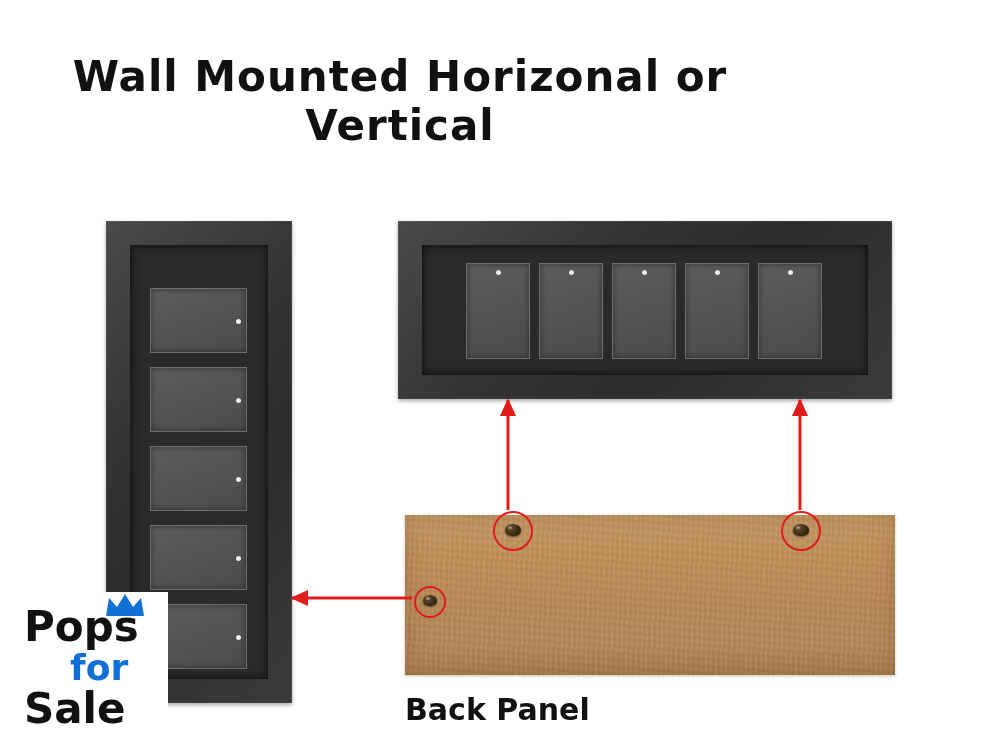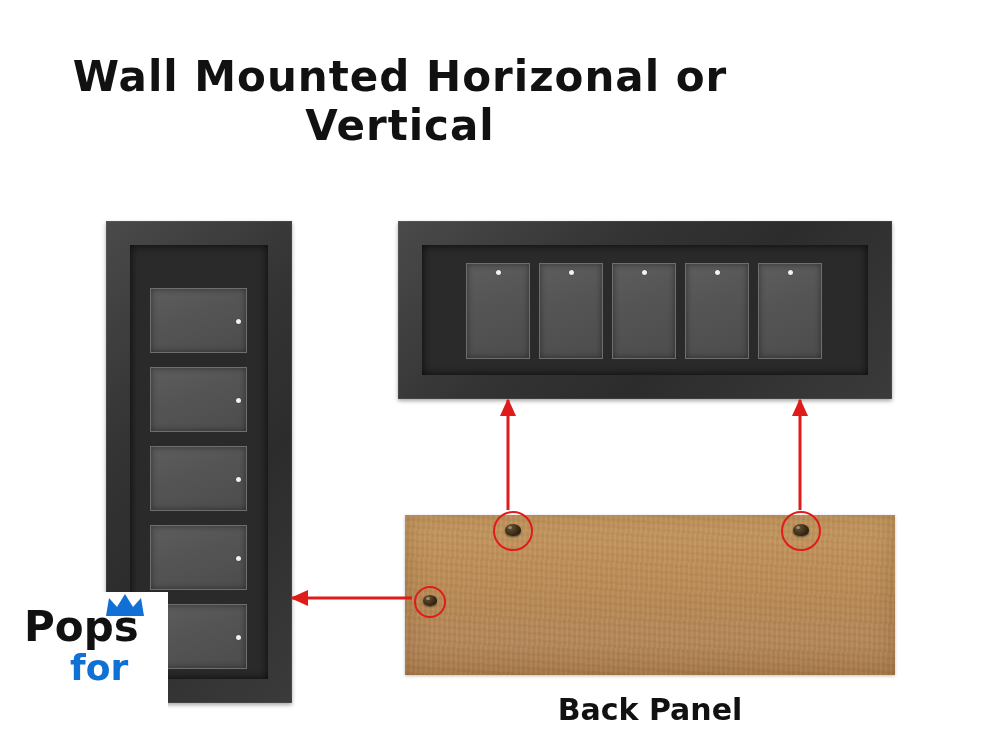--- a/index.html
+++ b/index.html
@@ -224,23 +224,24 @@
     <defs>
       <marker id="arrowhead" markerWidth="7" markerHeight="7" refX="5.4" refY="3.1" orient="auto" markerUnits="strokeWidth">
         <path d="M0,0.4 L6,3.1 L0,5.8 z" fill="#e01b1b"></path>
       </marker>
     </defs>
     <line x1="508" y1="510" x2="508" y2="400" stroke="#e01b1b" stroke-width="3" marker-end="url(#arrowhead)"></line>
     <line x1="800" y1="510" x2="800" y2="400" stroke="#e01b1b" stroke-width="3" marker-end="url(#arrowhead)"></line>
     <line x1="412" y1="598" x2="292" y2="598" stroke="#e01b1b" stroke-width="3" marker-end="url(#arrowhead)"></line>
   </svg>
 
-  <div class="caption" style="left:405px; top:692px; width:490px; text-align:center;">Back Panel</div>
+  <div class="caption" style="left:405px; top:692px; width:490px; text-align:left;">Back Panel</div>
 
   <div class="watermark">
     <svg class="wm-crown" viewBox="0 0 42 26">
       <path d="M2,24 L5,6 L13,15 L21,2 L29,15 L37,6 L40,24 Z" fill="#1170d6"></path>
     </svg>
     <div class="wm-line wm-pops">Pops</div>
     <div class="wm-line wm-for">for</div>
+    <div class="wm-line wm-sale">Sale</div>
   </div>
 
 </div>
 
 </body></html>

